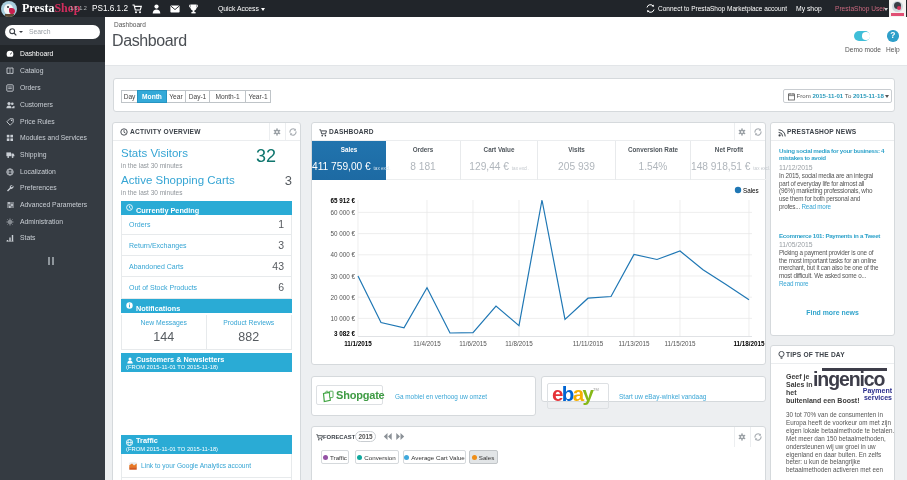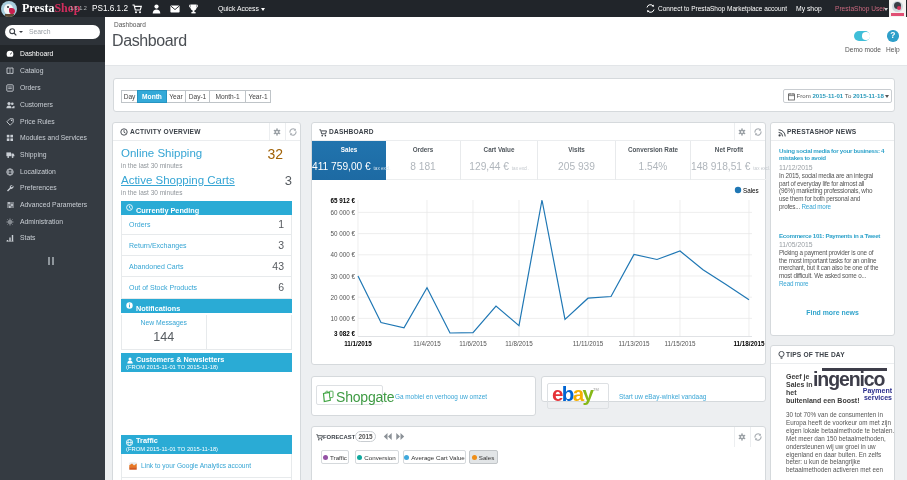--- a/index.html
+++ b/index.html
@@ -248,24 +248,24 @@
       </div>
       <div class="hcell" style="right:0;">
         <svg width="8" height="8" viewBox="0 0 8 8">
           <path d="M1.1 4.6a3 3 0 0 1 5-2.9" fill="none" stroke="#a6abb0" stroke-width="1.1"></path>
           <path d="M6.9 0.4v2.3H4.6z" fill="#a6abb0"></path>
           <path d="M6.9 3.4a3 3 0 0 1-5 2.9" fill="none" stroke="#a6abb0" stroke-width="1.1"></path>
           <path d="M1.1 7.6V5.3h2.3z" fill="#a6abb0"></path>
         </svg>
       </div>
   </div>
-  <div class="abs blue" style="left:8px; top:24px; font-size:11.5px;">Online Shipping</div>
-  <div class="abs" style="right:17px; top:23px; font-size:14px; color:#a16207;">32</div>
+  <div class="abs blue" style="left:8px; top:24px; font-size:11.5px;">Stats Visitors</div>
+  <div class="abs" style="right:24px; top:23px; font-size:18px; color:#0f766e;">32</div>
   <div class="abs" style="left:8px; top:39px; font-size:6.5px; color:#8f959a;">in the last 30 minutes</div>
-  <div class="abs blue" style="left:8px; top:51px; font-size:11.5px;text-decoration:underline;">Active Shopping Carts</div>
+  <div class="abs blue" style="left:8px; top:51px; font-size:11.5px;">Active Shopping Carts</div>
   <div class="abs" style="right:8px; top:50px; font-size:13px; color:#565b60;">3</div>
   <div class="abs" style="left:8px; top:66px; font-size:6.5px; color:#8f959a;">in the last 30 minutes</div>
   <div class="banner" style="top:78px; height:13.5px; line-height:13.5px;">
     <svg class="abs" style="left:5px; top:3.2px;" width="7" height="7" viewBox="0 0 7 7">
         <circle cx="3.5" cy="3.5" r="2.9" fill="none" stroke="#fff" stroke-width="0.9"></circle>
         <path d="M3.5 1.8v1.9l1.3.8" fill="none" stroke="#fff" stroke-width="0.8"></path>
       </svg>
     <span class="bt" style="margin-left:15px;text-align:center;">Currently Pending</span>
   </div>
   <div class="rowbox" style="top:91.5px;">
@@ -290,20 +290,24 @@
     <svg class="abs" style="left:5px; top:3.2px;" width="7" height="7" viewBox="0 0 7 7">
         <circle cx="3.5" cy="3.5" r="3.2" fill="#fff"></circle>
         <path d="M3.5 1.6v.9M3.5 3.1v2.2" stroke="#2aabd5" stroke-width="1"></path>
       </svg>
     <span class="bt" style="margin-left:15px;">Notifications</span>
   </div>
   <div class="rowbox" style="top:192px; height:35px;">
     <div class="abs" style="left:0; top:0; width:50%; height:100%; border-right:1px solid #e7eaec;">
       <div class="abs blue" style="left:0; right:0; top:4px; font-size:6.8px; text-align:center;">New Messages</div>
       <div class="abs" style="left:0; right:0; top:15px; font-size:12.5px; color:#565b60; text-align:center;">144</div>
+    </div>
+    <div class="abs" style="left:50%; top:0; width:50%; height:100%;">
+      <div class="abs blue" style="left:0; right:0; top:4px; font-size:6.8px; text-align:center;">Product Reviews</div>
+      <div class="abs" style="left:0; right:0; top:15px; font-size:12.5px; color:#565b60; text-align:center;">882</div>
     </div>
   </div>
   <div class="banner" style="top:230px; height:19px;">
     <svg class="abs" style="left:5px; top:3.5px;" width="8" height="7" viewBox="0 0 8 7">
         <circle cx="4" cy="2" r="1.5" fill="#fff"></circle>
         <path d="M1.3 6.6c0-2 1.2-3 2.7-3s2.7 1 2.7 3z" fill="#fff"></path>
       </svg>
     <div class="bt" style="margin-left:15px; padding-top:1.5px;">Customers &amp; Newsletters</div>
     <div style="margin-left:5px; font-size:5.8px; margin-top:0.5px;">(FROM 2015-11-01 TO 2015-11-18)</div>
   </div>
@@ -420,21 +424,21 @@
     <text x="431" y="12.5" font-size="6.3" fill="#000">Sales</text>
   </svg>
 </div>
 <div id="card1" class="panel" style="left:311px; top:376px; width:225px; height:40px;">
   <div class="abs" style="left:4px; top:8px; width:67px; height:20px; border:1px solid #dde0e3; border-radius:2px;">
     <svg class="abs" style="left:4px; top:3px;" width="13" height="14" viewBox="0 0 13 14">
         <path d="M2.5 4.5l6-1.2.8 8-6 1.2z" fill="none" stroke="#41a543" stroke-width="1.2"></path>
         <path d="M4.2 4.2c0-1.2.8-2 1.8-2s1.8.8 1.8 2" fill="none" stroke="#41a543" stroke-width="0.9"></path>
         <rect x="8.6" y="2.2" width="3.4" height="6.4" rx="0.6" fill="#fff" stroke="#41a543" stroke-width="0.9"></rect>
       </svg>
-    <div class="abs" style="left:19px; top:3px; font-size:14px; color:#3f9b44; font-weight:normal; letter-spacing:-0.2px;">Shopgate</div>
+    <div class="abs" style="left:19px; top:3px; font-size:11px; color:#3f9b44; font-weight:bold; letter-spacing:-0.2px;">Shopgate</div>
   </div>
   <div class="abs" style="left:83px; top:16px; font-size:6.4px; color:#3aa6d6;">Ga mobiel en verhoog uw omzet</div>
 </div>
 <div id="card2" class="panel" style="left:541px; top:376px; width:225px; height:26px;">
   <div class="abs" style="left:5px; top:6px; width:62px; height:26px; border:1px solid #dde0e3; border-radius:2px;">
     <div class="abs" style="left:4px; top:-2px; font-size:20.5px; font-weight:bold; letter-spacing:-1.6px; font-family:'Liberation Sans',sans-serif;"><span style="color:#e53238;">e</span><span style="color:#0064d2;">b</span><span style="color:#f5af02;">a</span><span style="color:#86b817;">y</span></div>
     <div class="abs" style="left:45px; top:3px; font-size:4px; color:#999;">TM</div>
   </div>
   <div class="abs" style="left:77px; top:16px; font-size:6.5px; color:#3aa6d6;">Start uw eBay-winkel vandaag</div>
 </div>

